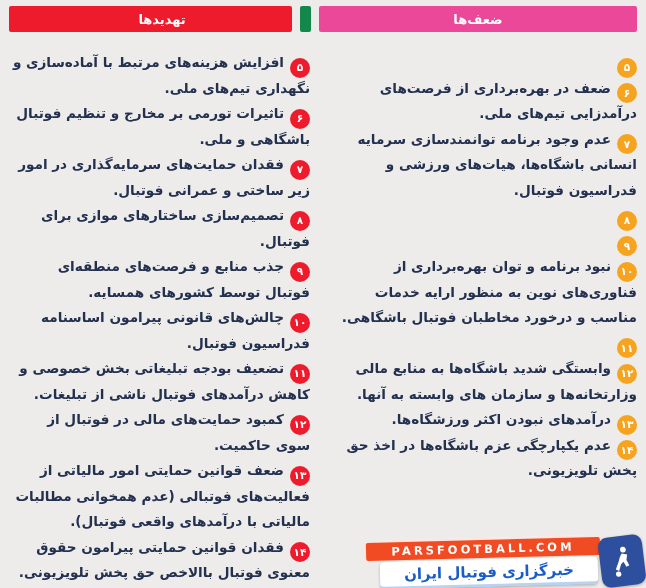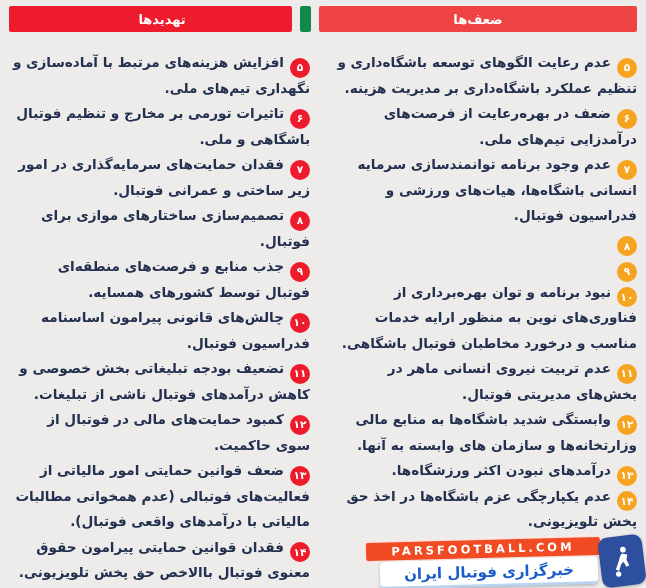--- a/index.html
+++ b/index.html
@@ -106,21 +106,21 @@
 </head>
 <body>
 
 <div class="page" style="background: rgb(237, 236, 234);">
 
   <div class="header">
     <div class="hbar threats" style="background: rgb(238, 27, 44);">
       <span>تهدیدها</span>
     </div>
     <div class="hdivider" style="background: rgb(18, 137, 75);"></div>
-    <div class="hbar weaknesses" style="background: #ef4444; align-items: center;">
+    <div class="hbar weaknesses" style="background: #ec4899; align-items: center;">
       <span>ضعف‌ها</span>
     </div>
   </div>
 
   <div class="content">
     <div class="col" style="color: rgb(35, 48, 79);">
   <div class="item"><span class="badge" style="background: rgb(238, 27, 44);">
             <span class="badge-num">۵</span>
           </span><span class="item-text">افزایش هزینه‌های مرتبط با آماده‌سازی و نگهداری تیم‌های ملی.</span></div>
 
@@ -158,45 +158,45 @@
 
   <div class="item"><span class="badge" style="background: rgb(238, 27, 44);">
             <span class="badge-num">۱۴</span>
           </span><span class="item-text">فقدان قوانین حمایتی پیرامون حقوق معنوی فوتبال باالاخص حق پخش تلویزیونی.</span></div>
 
   <div class="item"></div>
 </div>
     <div class="col" style="color: rgb(35, 48, 79);">
   <div class="item"><span class="badge" style="background: rgb(246, 164, 31);">
             <span class="badge-num">۵</span>
-          </span><span class="item-text">عدم رعایت الگوهای توسعه باشگاه‌داری و تنظیم عملکرد باشگاه‌داری بر مدیریت هزینه.</span></div>
+          </span></div>
 
   <div class="item"><span class="badge" style="background: rgb(246, 164, 31);">
             <span class="badge-num">۶</span>
-          </span><span class="item-text">ضعف در بهره‌رعایت از فرصت‌های درآمدزایی تیم‌های ملی.</span></div>
+          </span><span class="item-text">ضعف در بهره‌برداری از فرصت‌های درآمدزایی تیم‌های ملی.</span></div>
 
   <div class="item"><span class="badge" style="background: rgb(246, 164, 31);">
             <span class="badge-num">۷</span>
           </span><span class="item-text">عدم وجود برنامه توانمندسازی سرمایه انسانی باشگاه‌ها، هیات‌های ورزشی و فدراسیون فوتبال.</span></div>
 
   <div class="item"><span class="badge" style="background: rgb(246, 164, 31);">
             <span class="badge-num">۸</span>
           </span></div>
 
   <div class="item"><span class="badge" style="background: rgb(246, 164, 31);">
             <span class="badge-num">۹</span>
           </span></div>
 
   <div class="item"><span class="badge" style="background: rgb(246, 164, 31);">
             <span class="badge-num">۱۰</span>
           </span><span class="item-text">نبود برنامه و توان بهره‌برداری از فناوری‌های نوین به منظور ارایه خدمات مناسب و درخورد مخاطبان فوتبال باشگاهی.</span></div>
 
   <div class="item"><span class="badge" style="background: rgb(246, 164, 31);">
             <span class="badge-num">۱۱</span>
-          </span><span class="item-text">عدم تربیت نیروی انسانی ماهر در بخش‌های مدیریتی فوتبال.</span></div>
+          </span></div>
 
   <div class="item"><span class="badge" style="background: rgb(246, 164, 31);">
             <span class="badge-num">۱۲</span>
           </span><span class="item-text">وابستگی شدید باشگاه‌ها به منابع مالی وزارتخانه‌ها و سازمان های وابسته به آنها.</span></div>
 
   <div class="item"><span class="badge" style="background: rgb(246, 164, 31);">
             <span class="badge-num">۱۳</span>
           </span><span class="item-text">درآمدهای نبودن اکثر ورزشگاه‌ها.</span></div>
 
   <div class="item"><span class="badge" style="background: rgb(246, 164, 31);">

